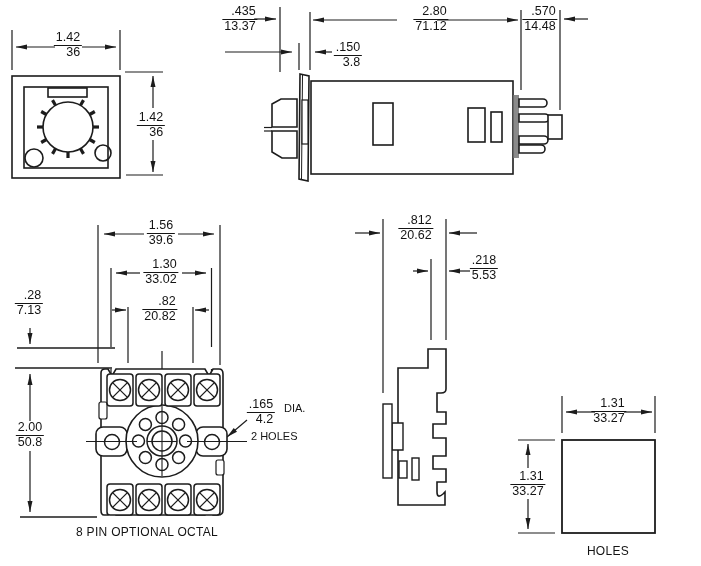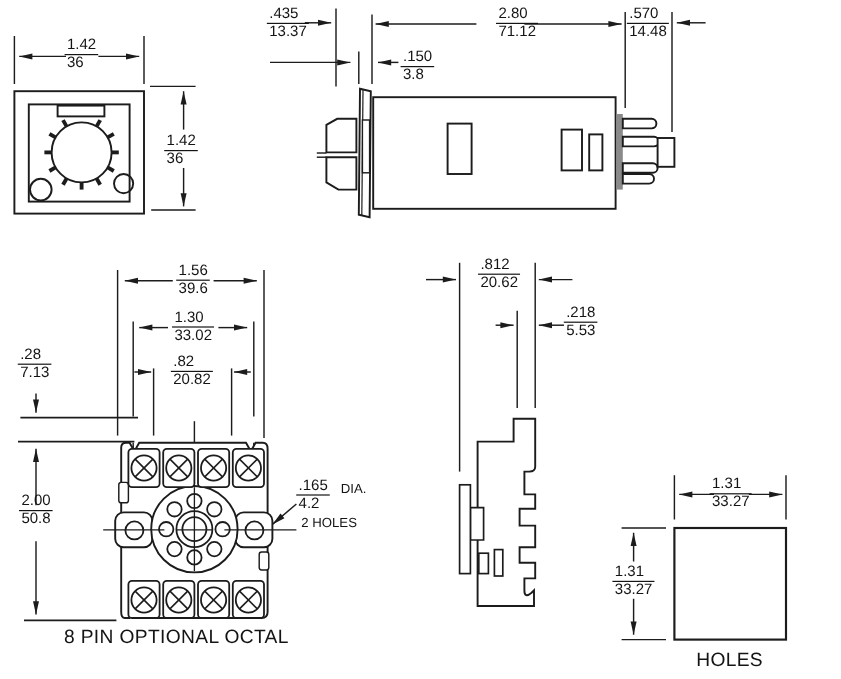--- a/index.html
+++ b/index.html
@@ -1,26 +1,26 @@
 <!DOCTYPE html>
 <html><head>
 <meta charset="utf-8">
 <style>
   html,body{margin:0;padding:0;background:#fff;}
   #stage{position:relative;width:701px;height:566px;background:#ffffff;overflow:hidden;
          font-family:"Liberation Sans", sans-serif;}
   #stage svg{position:absolute;left:0;top:0;}
   .dim{position:absolute;display:flex;flex-direction:column;align-items:stretch;
        transform:translateX(-50%);font-size:12.5px;line-height:13px;color:#141414;
-       text-align:left;white-space:nowrap;}
+       text-align:right;white-space:nowrap;}
   .dim span{display:block;padding:0 2px;}
   .dim span.top{border-bottom:1.5px solid #141414;padding-bottom:1px;}
   .lbl{position:absolute;font-size:11px;color:#141414;white-space:nowrap;line-height:14px;}
   .lbl.center{transform:translateX(-50%);}
-  .caption{font-size:16px;letter-spacing:0.3px;}
+  .caption{font-size:12px;letter-spacing:0.3px;}
 </style>
 </head>
 <body>
 
 <div id="stage">
 
 <svg width="701" height="566" viewBox="0 0 701 566">
   <defs>
     <marker id="ah" markerUnits="userSpaceOnUse" markerWidth="12" markerHeight="6" refX="11.5" refY="3" orient="auto">
       <path d="M0.5,0.5 L11.5,3 L0.5,5.5 Z" fill="#1c1c1c"></path>
@@ -257,21 +257,21 @@
   <span>33.02</span>
 </div>
 <div class="dim" style="left:160px;top:295px">
   <span class="top">.82</span>
   <span>20.82</span>
 </div>
 <div class="dim" style="left:29px;top:289px">
   <span class="top">.28</span>
   <span>7.13</span>
 </div>
-<div class="dim" style="left:30px;top:411px">
+<div class="dim" style="left:30px;top:421px">
   <span class="top">2.00</span>
   <span>50.8</span>
 </div>
 <div class="dim" style="left:261px;top:398px">
   <span class="top">.165</span>
   <span>4.2</span>
 </div>
 <div class="lbl" style="left:284px;top:401px">DIA.</div>
 <div class="lbl" style="left:251px;top:429px">2 HOLES</div>
 <div class="dim" style="left:416px;top:214px">

